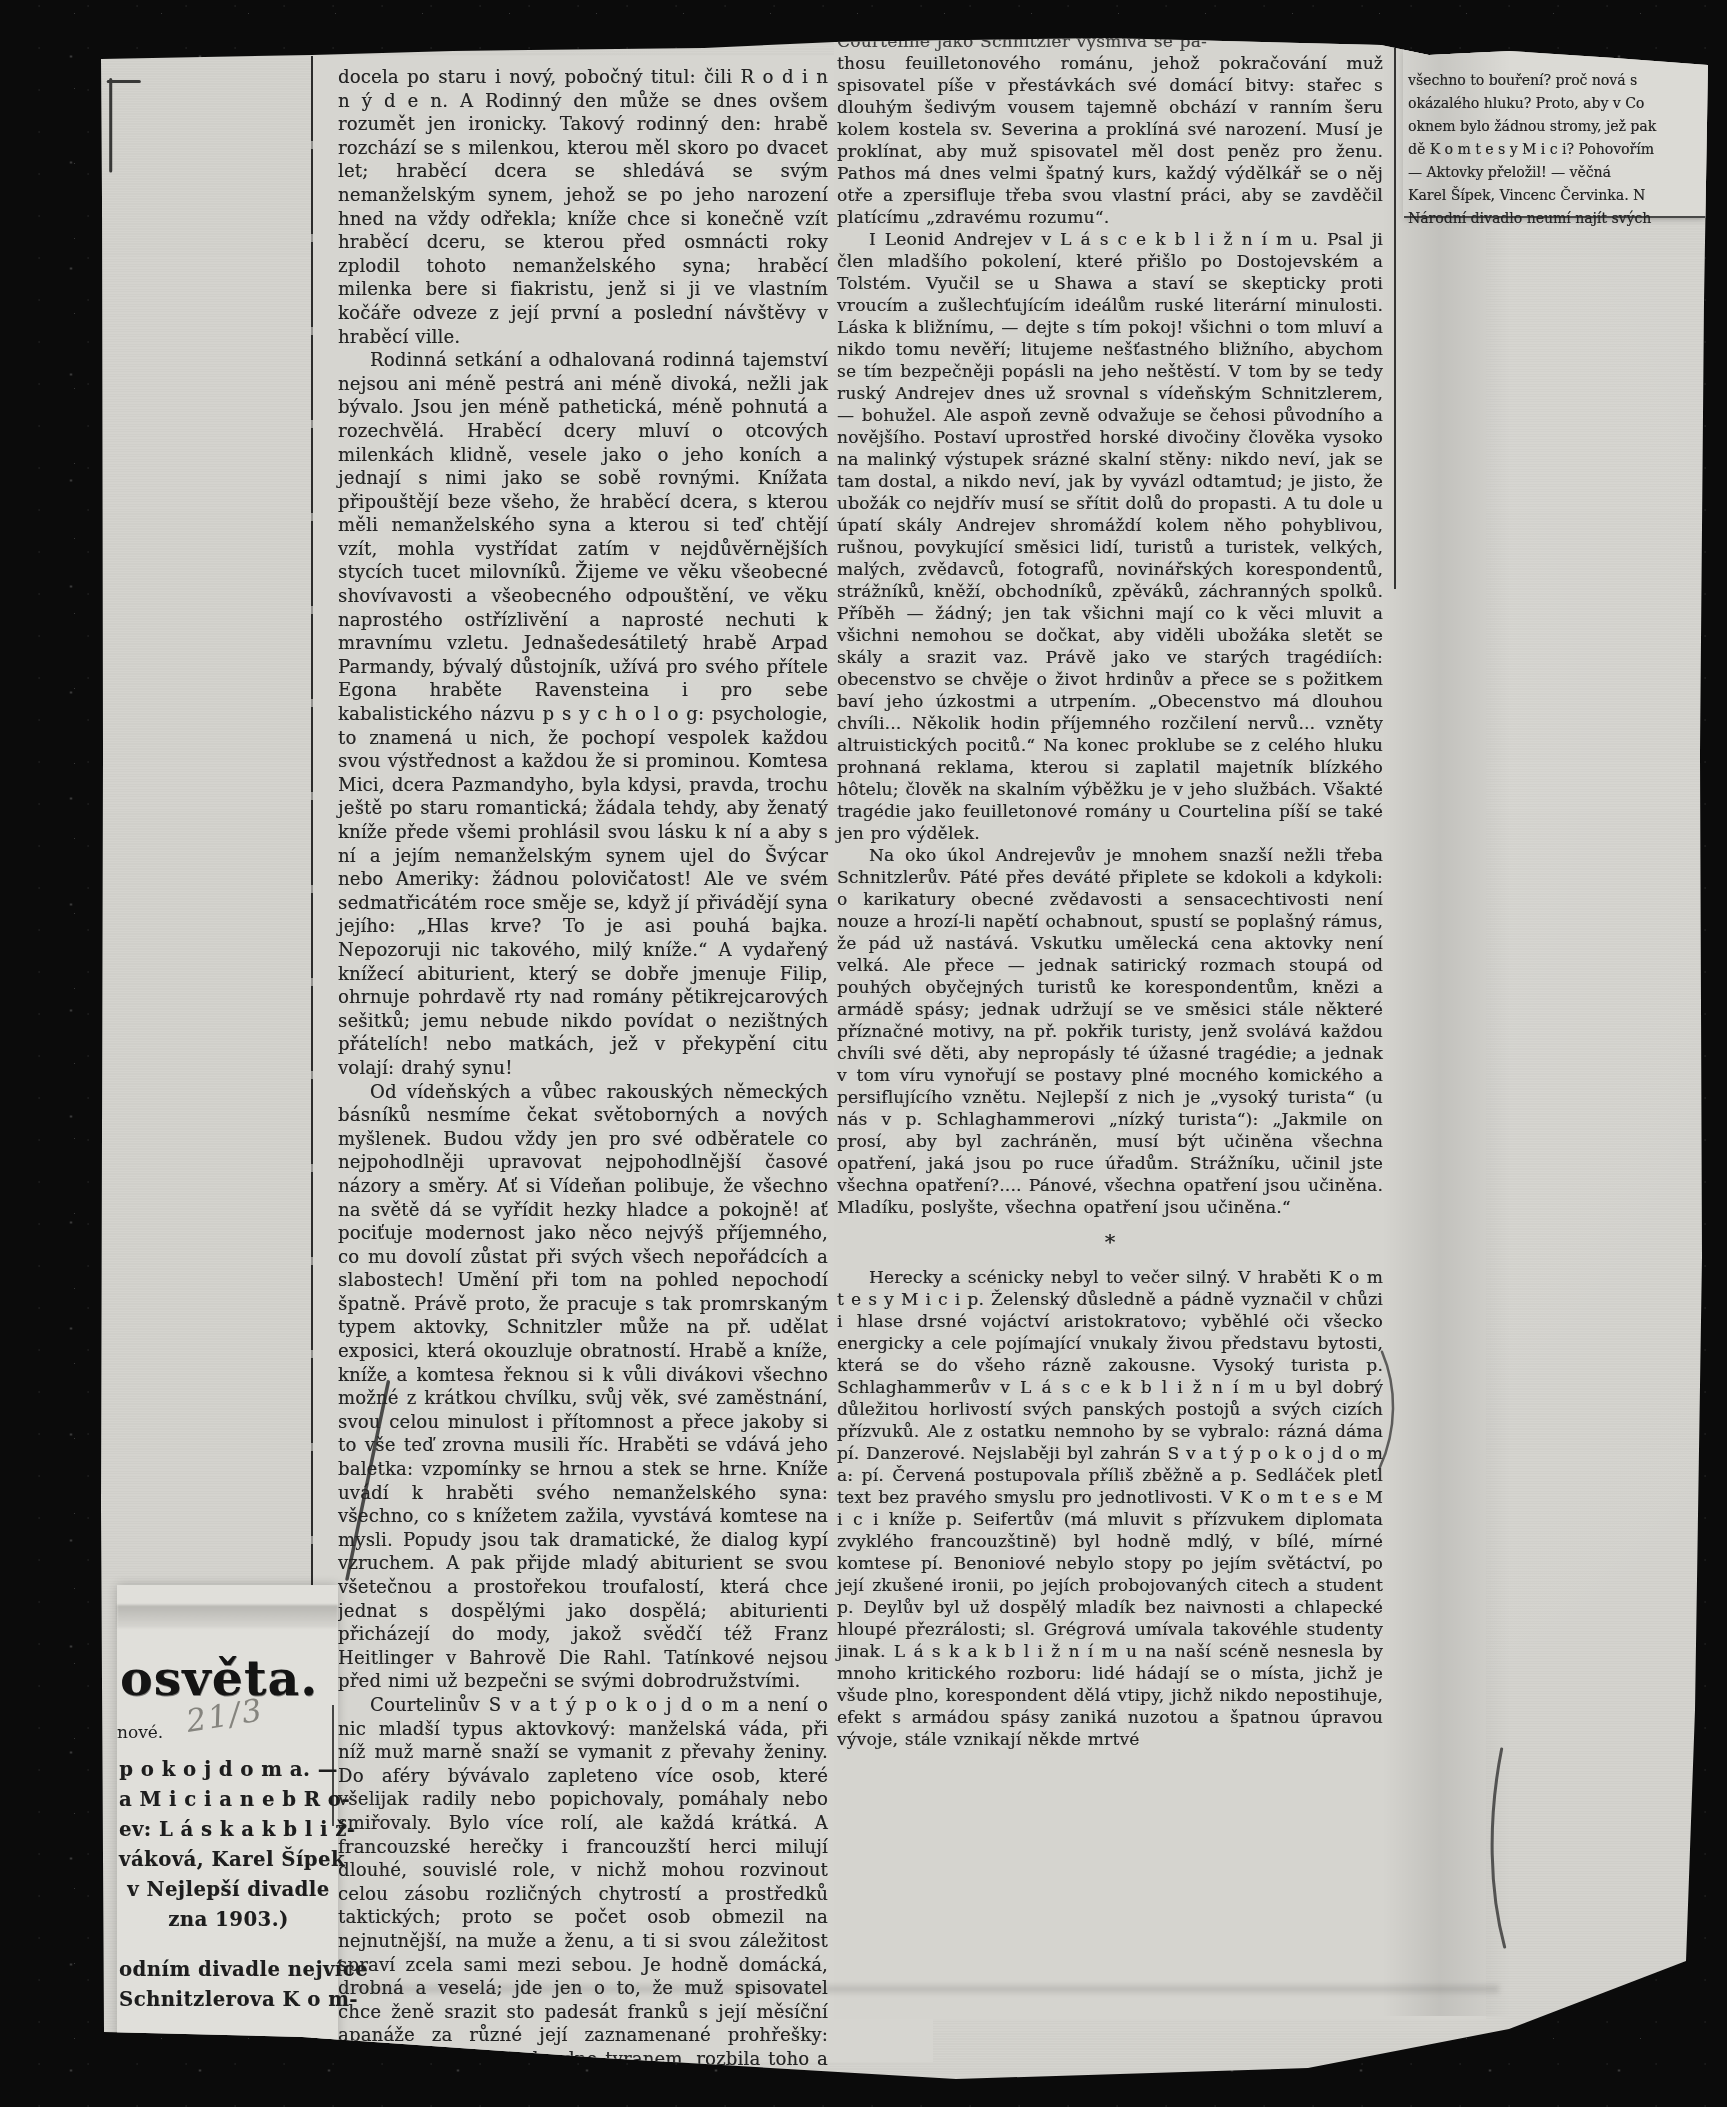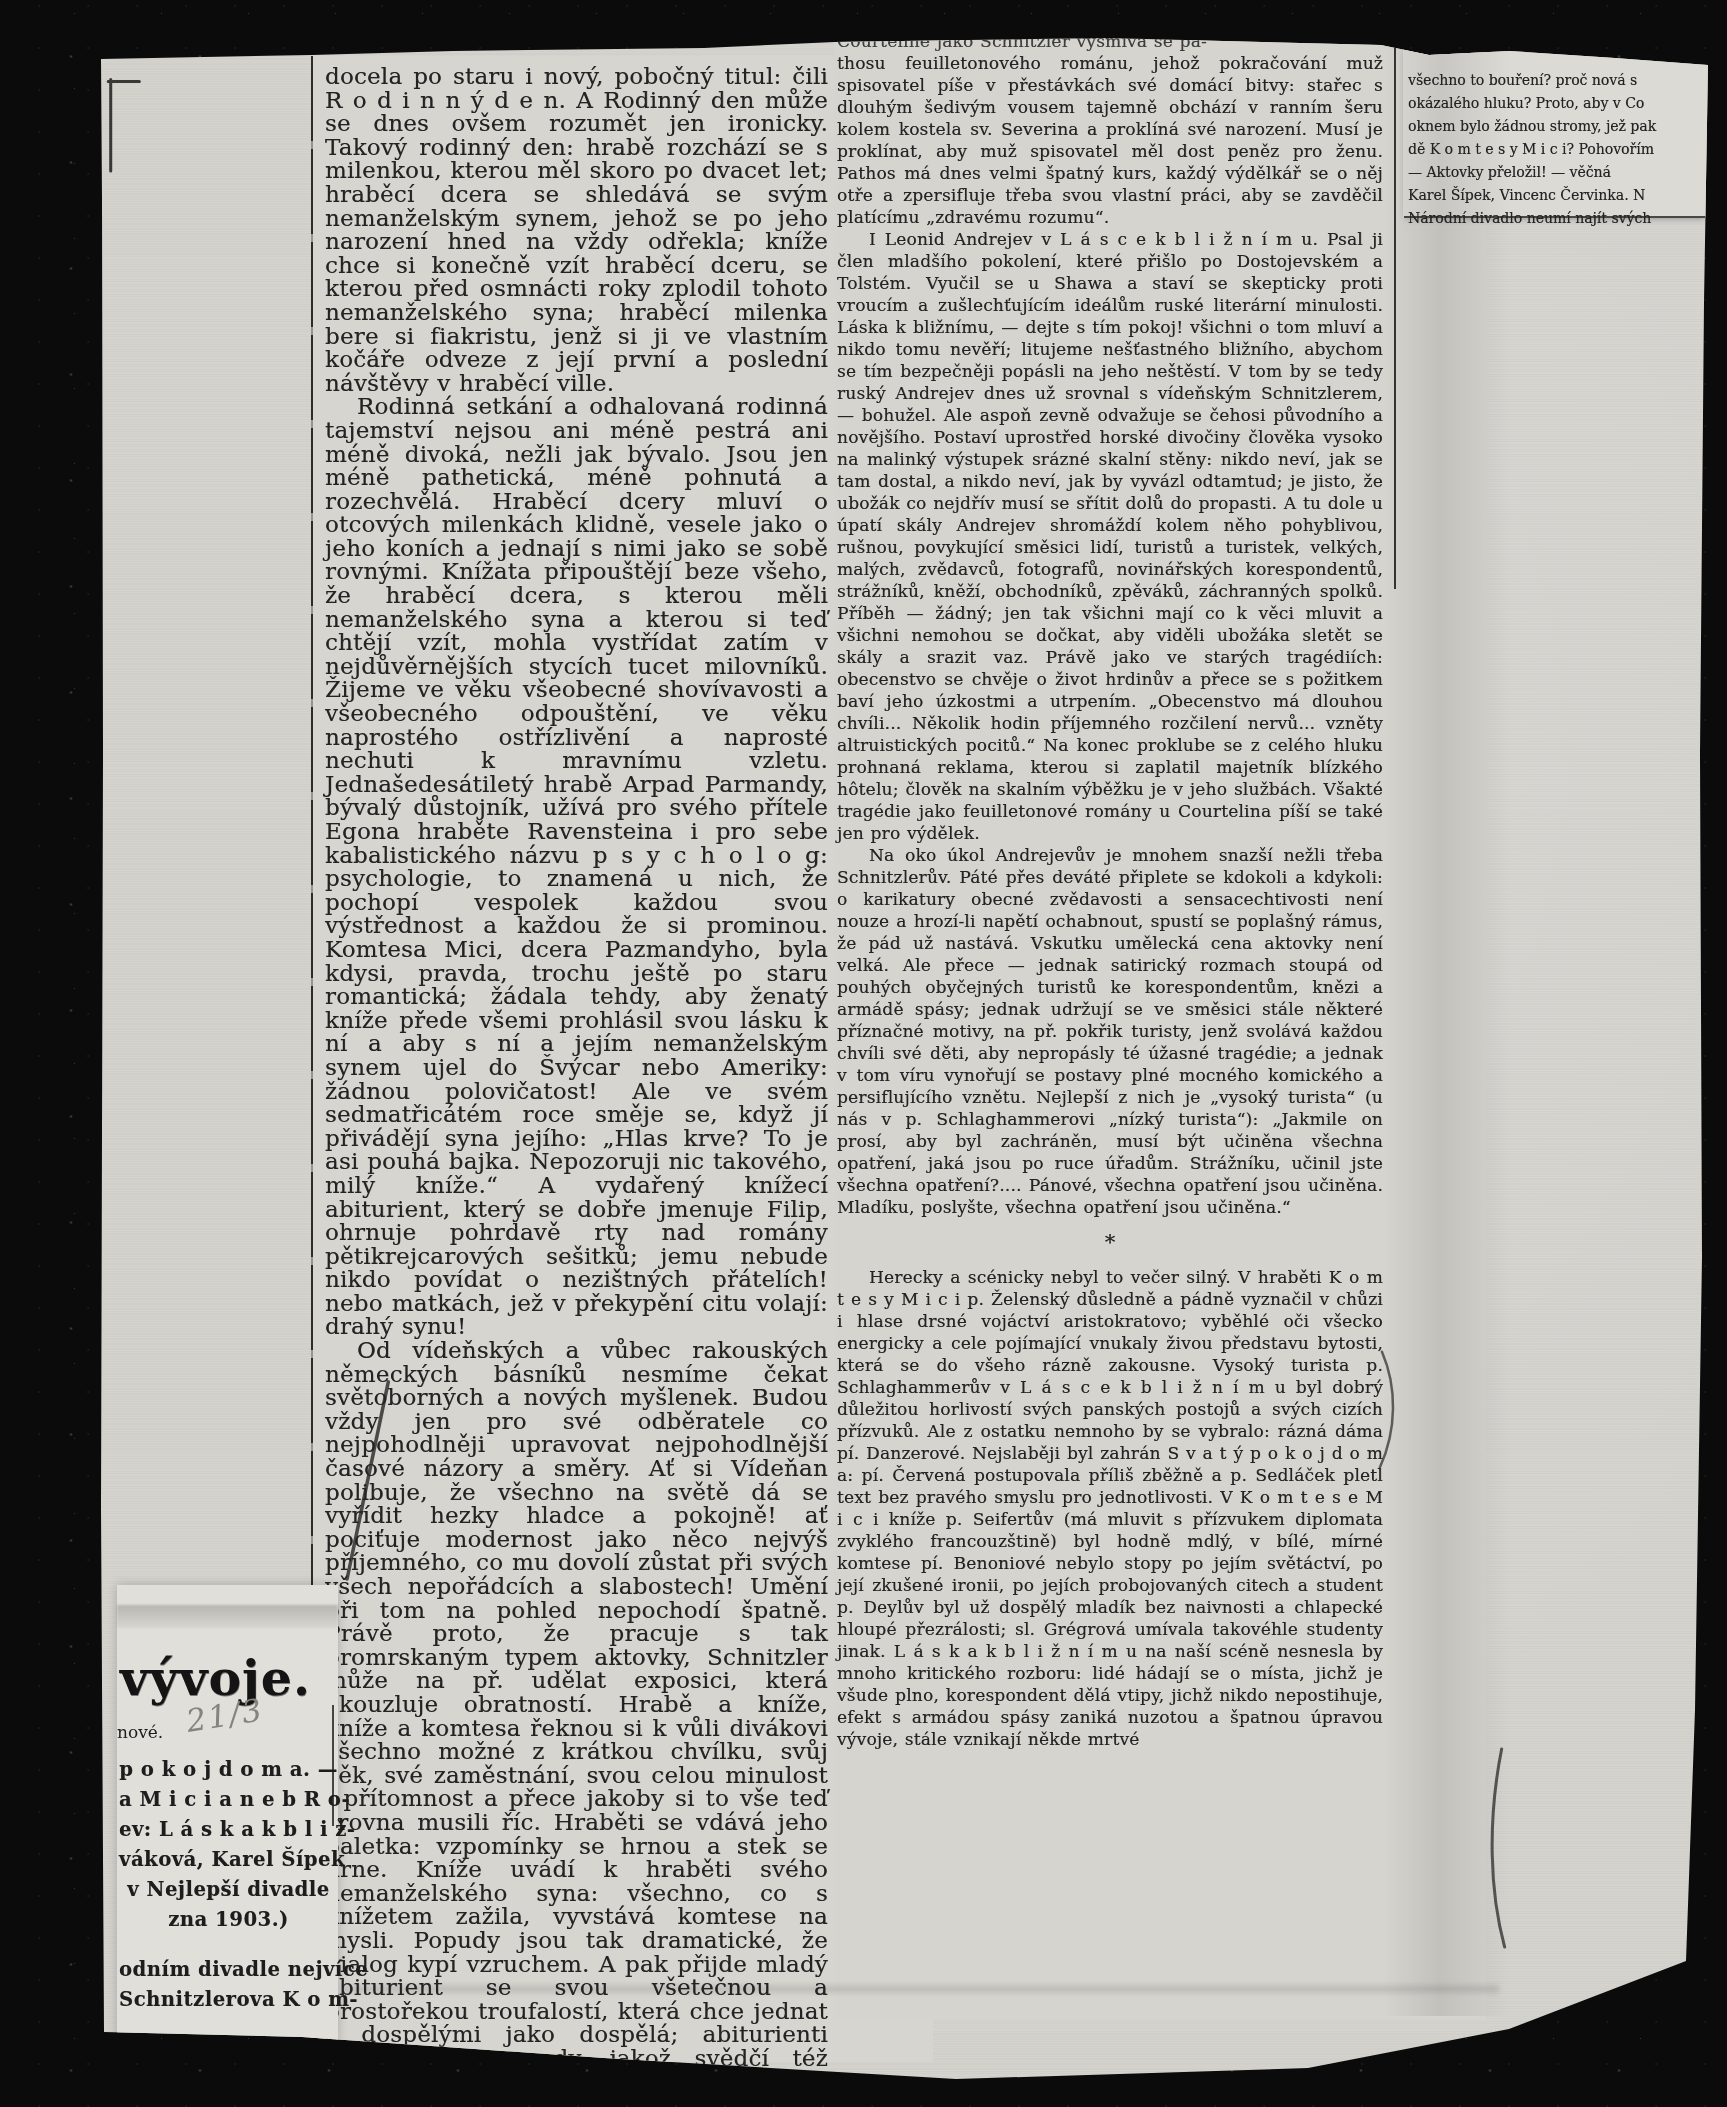--- a/index.html
+++ b/index.html
@@ -35,21 +35,21 @@
   .rule-mid{left:1293px;top:12.6px;width:1.5px;height:546px;}
   .rule-col3-bottom{left:1303px;top:186px;width:302px;height:1.5px;background:rgba(35,35,35,.8);}
   .smudge{position:absolute;left:241px;top:1955px;width:1157px;height:8px;
     background:rgba(40,40,40,.12);filter:blur(2.5px);}
 
   .col{position:absolute;color:#232323;}
   .col p{margin:0;text-align:justify;
     text-shadow:0.3px 0.3px 0.4px rgba(25,25,25,.45);
     letter-spacing:0.2px;word-spacing:1px;}
   .col1{left:224px;top:35px;width:503px;}
-  .col1 p{font-size:23px;line-height:23.6px;}
+  .col1 p{font-size:18px;line-height:23.6px;margin-left:13px;}
   .col2{left:736px;top:0px;width:546px;}
   .col2 p{font-size:17px;line-height:22px;}
   .col p.ind{text-indent:32px;}
   .col p.cutline{white-space:nowrap;overflow:hidden;opacity:.85;}
   .col p.sep{text-align:center;font-size:21px;line-height:48px;text-indent:0;}
   .col3{left:1307px;top:39px;width:302px;}
   .col3 .line{font-size:14px;line-height:23px;white-space:nowrap;
     text-shadow:0.3px 0.3px 0.4px rgba(25,25,25,.45);}
 
   .osveta{position:absolute;left:16px;top:1555px;width:221px;height:459px;
@@ -105,21 +105,21 @@
         <div class="line">okázalého hluku? Proto, aby v Co</div>
         <div class="line">oknem bylo žádnou stromy, jež pak</div>
         <div class="line">dě K o m t e s y  M i c i? Pohovořím</div>
         <div class="line">— Aktovky přeložil! — věčná</div>
         <div class="line">Karel Šípek, Vincenc Červinka. N</div>
         <div class="line">Národní divadlo neumí najít svých</div>
       </div>
 
     <div class="osveta">
       <div class="osveta-smudge"></div>
-      <div class="masthead">vývoje.</div>
+      <div class="masthead">osvěta.</div>
       <div class="handnote">21/3</div>
       <div class="subtitle">nové.</div>
       <div class="osveta-rule"></div>
       <div class="osveta-lines">
           <div class="line">p o k o j  d o m a. —</div>
           <div class="line">a M i c i  a n e b  R o-</div>
           <div class="line">ev: L á s k a  k  b l i ž-</div>
           <div class="line">váková, Karel Šípek</div>
           <div class="line">v Nejlepší divadle</div>
           <div class="line">zna 1903.)</div>

